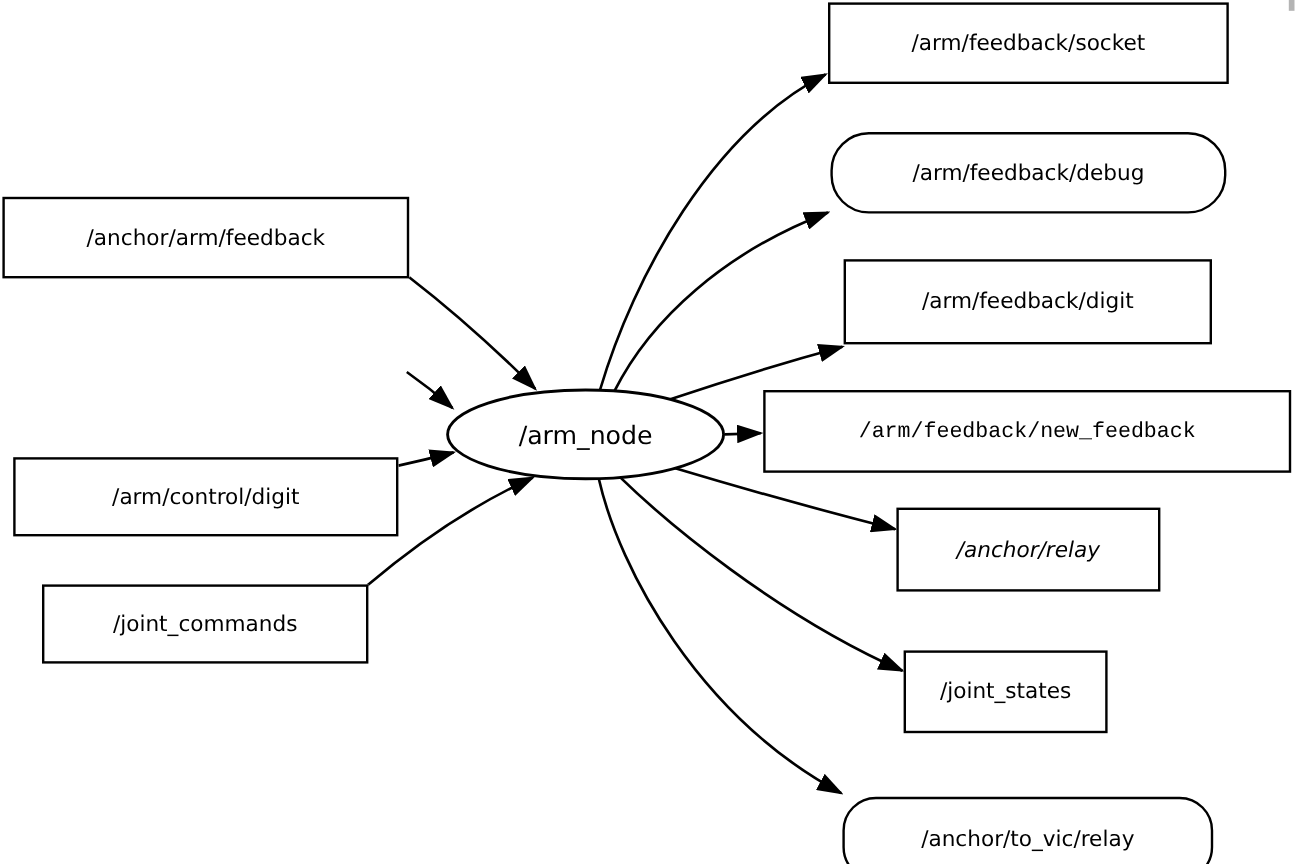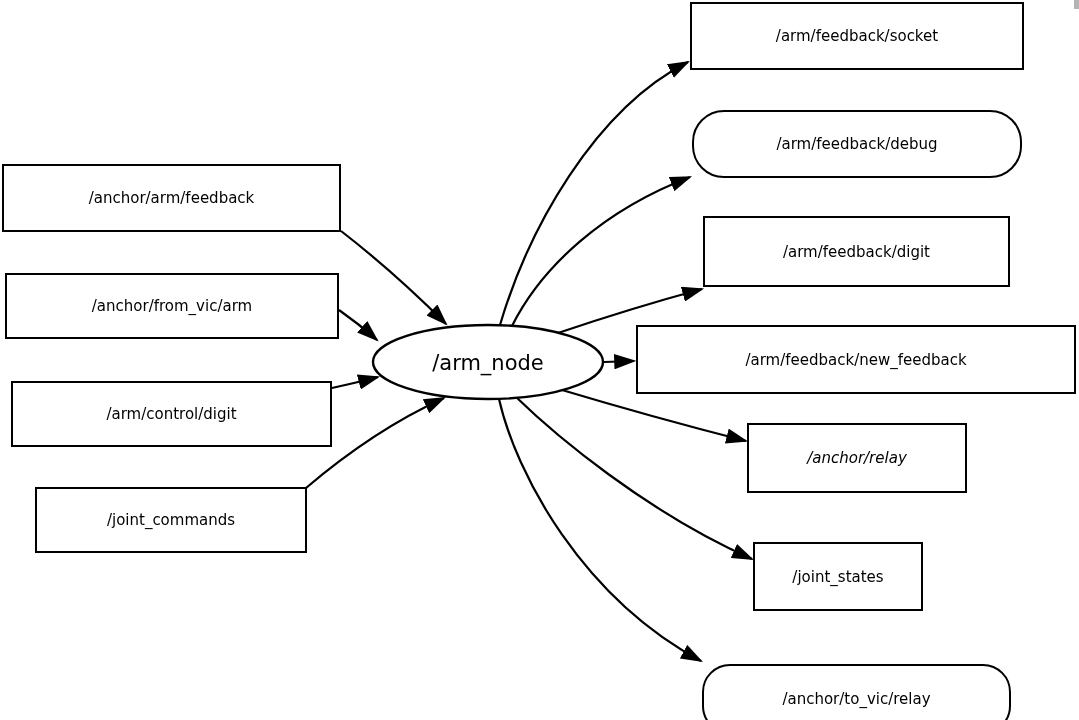--- a/index.html
+++ b/index.html
@@ -33,21 +33,21 @@
     fill: #000000;
   }
   .topic-box {
     position: absolute;
     box-sizing: border-box;
     border: 2.5px solid #000000;
     background: #ffffff;
     display: flex;
     align-items: center;
     justify-content: center;
-    font-size: 15px;
+    font-size: 18px;
     white-space: nowrap;
   }
   .corner-artifact {
     position: absolute;
     left: 1074px; top: 0;
     width: 5px; height: 9px;
     background: #b4b4b4;
   }
 </style>
 </head>
@@ -73,26 +73,25 @@
     <path class="edge" d="M 604,362 L 634,361" marker-end="url(#arrow)"></path>
     <path class="edge" d="M 562,390 Q 652,417 746,441" marker-end="url(#arrow)"></path>
     <path class="edge" d="M 516,397 C 554,434 646,512 752,559" marker-end="url(#arrow)"></path>
     <path class="edge" d="M 499,399 C 516,474 582,597 701,661" marker-end="url(#arrow)"></path>
 
     <ellipse class="node-ellipse" cx="488" cy="362" rx="115" ry="37"></ellipse>
     <text class="node-label" x="488" y="370" text-anchor="middle">/arm_node</text>
   </svg>
 
   <div class="topic-box" style="left:2px;   top:164px; width:339px; height:68px;">/anchor/arm/feedback</div>
-  <div class="topic-box" style="left:5px;   top:273px; width:334px; height:66px;">/anchor/from_vic/arm</div>
   <div class="topic-box" style="left:11px;  top:381px; width:321px; height:66px;">/arm/control/digit</div>
   <div class="topic-box" style="left:35px;  top:487px; width:272px; height:66px;">/joint_commands</div>
 
   <div class="topic-box" style="left:690px; top:2px;   width:334px; height:68px;">/arm/feedback/socket</div>
   <div class="topic-box" style="left:692px; top:110px; width:330px; height:68px;border-radius:32px;">/arm/feedback/debug</div>
   <div class="topic-box" style="left:703px; top:216px; width:307px; height:71px;">/arm/feedback/digit</div>
-  <div class="topic-box" style="left:636px; top:325px; width:440px; height:69px;">/arm/feedback/new_feedback</div>
+  <div class="topic-box" style="left:636px; top:325px; width:440px; height:69px;font-family:Liberation Mono, monospace;">/arm/feedback/new_feedback</div>
   <div class="topic-box" style="left:747px; top:423px; width:220px; height:70px;font-style:italic;">/anchor/relay</div>
   <div class="topic-box" style="left:753px; top:542px; width:170px; height:69px;">/joint_states</div>
   <div class="topic-box" style="left:702px; top:664px; width:309px; height:70px;border-radius:28px;">/anchor/to_vic/relay</div>
 
   <div class="corner-artifact"></div>
 </div>
 
 </body></html>

